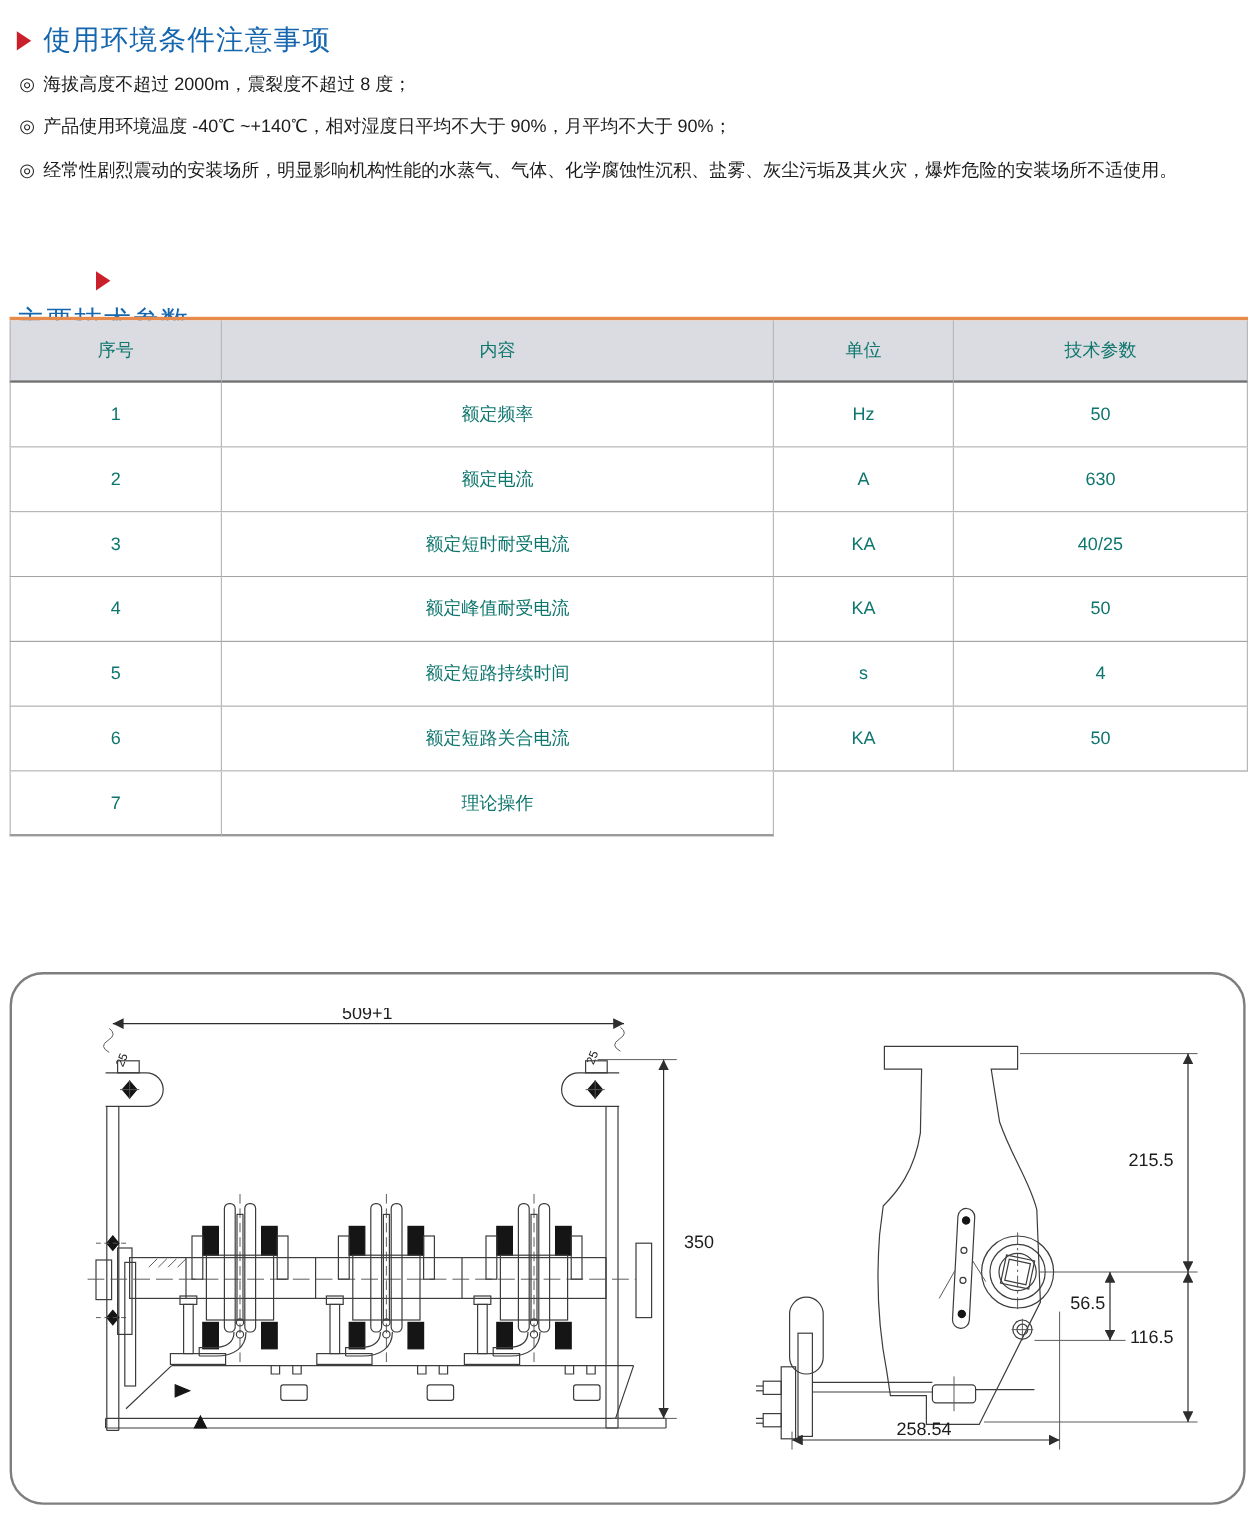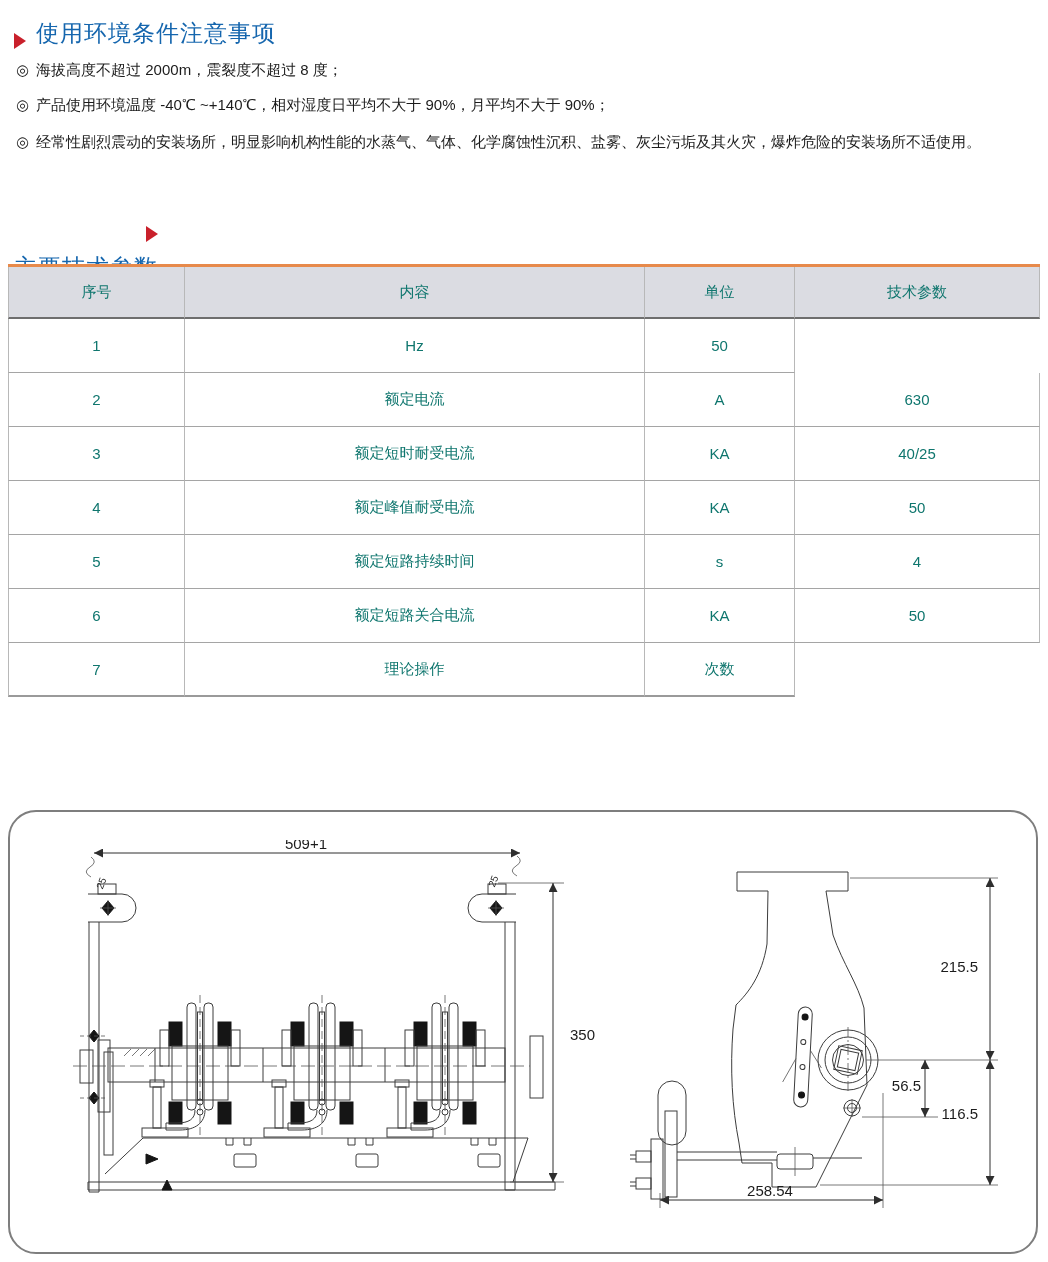--- a/index.html
+++ b/index.html
@@ -1,21 +1,21 @@
 <!DOCTYPE html>
 <html><head>
 <meta charset="utf-8">
 <style>
   * { margin:0; padding:0; box-sizing:border-box; }
   html,body { background:#ffffff; }
   #page {
     position:relative; width:1048px; height:1262px; background:#fff;
     font-family:"Liberation Sans", sans-serif; overflow:hidden;
   }
-  .sec { position:absolute; left:14px; display:flex; align-items:flex-end; gap:10px; }
+  .sec { position:absolute; left:14px; display:flex; align-items:center; gap:10px; }
   .tri { width:0; height:0; border-left:12px solid #c9202b;
          border-top:8px solid transparent; border-bottom:8px solid transparent; }
   .sec-text { font-size:23px; color:#1566ae; letter-spacing:1px; }
   .bullet { position:absolute; left:16px; font-size:15px; color:#1c1c1c; white-space:nowrap; }
   .bullet .mk { margin-right:7px; }
 
   .ptable { position:absolute; left:8px; top:264px; width:1032px;
             border-top:3px solid #e78a4b; }
   .trow { display:grid; grid-template-columns:177px 460px 150px 245px; }
   .tcell { display:flex; align-items:center; justify-content:center;
@@ -66,20 +66,21 @@
       <div class="trow">
         <div class="tcell">序号</div>
         <div class="tcell">内容</div>
         <div class="tcell">单位</div>
         <div class="tcell">技术参数</div>
       </div>
     </div>
     <div class="tbody">
       <div class="trow">
         <div class="tcell">1</div>
+        <div class="tcell">额定频率</div>
         <div class="tcell">Hz</div>
         <div class="tcell">50</div>
       </div>
       <div class="trow">
         <div class="tcell">2</div>
         <div class="tcell">额定电流</div>
         <div class="tcell">A</div>
         <div class="tcell">630</div>
       </div>
       <div class="trow">
@@ -102,21 +103,20 @@
       </div>
       <div class="trow">
         <div class="tcell">6</div>
         <div class="tcell">额定短路关合电流</div>
         <div class="tcell">KA</div>
         <div class="tcell">50</div>
       </div>
       <div class="trow">
         <div class="tcell">7</div>
         <div class="tcell">理论操作</div>
-        <div class="tcell">次数</div>
       </div>
     </div>
   </div>
 
 
   <div class="panel"></div>
 
   <svg style="left:58px; top:840px;" width="550" height="390" viewBox="0 0 550 390">
     <defs>
       <marker id="ar1" viewBox="0 0 8 8" refX="8" refY="4" markerWidth="9" markerHeight="9" orient="auto-start-reverse">

